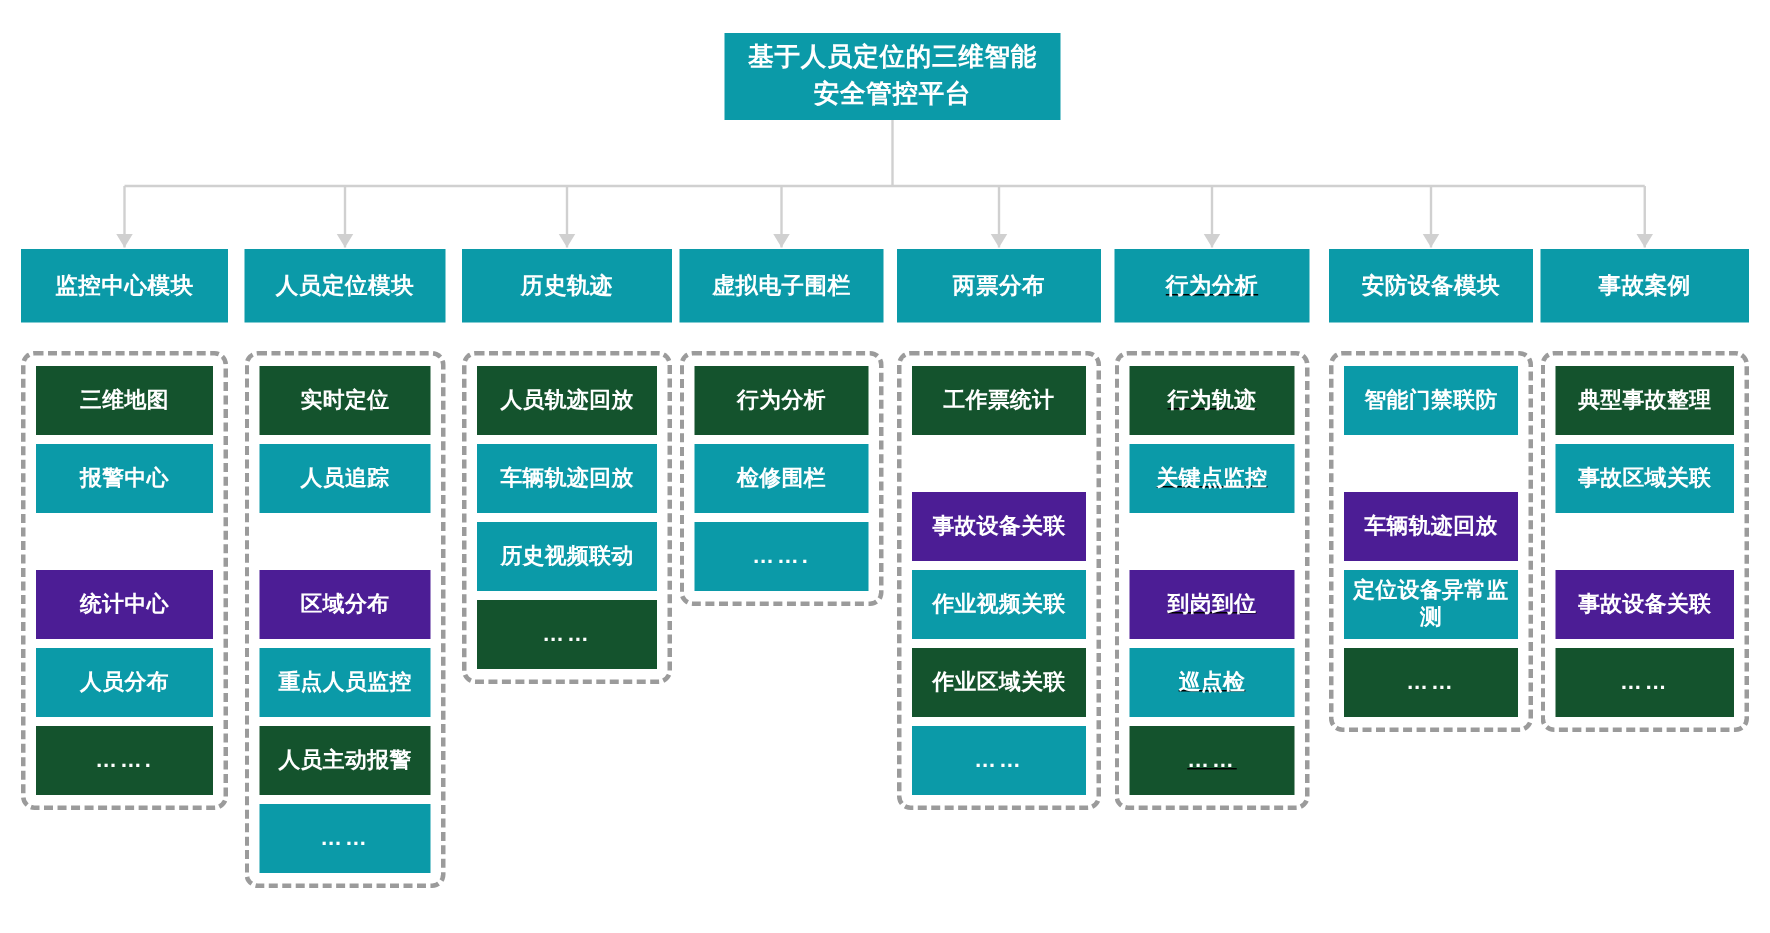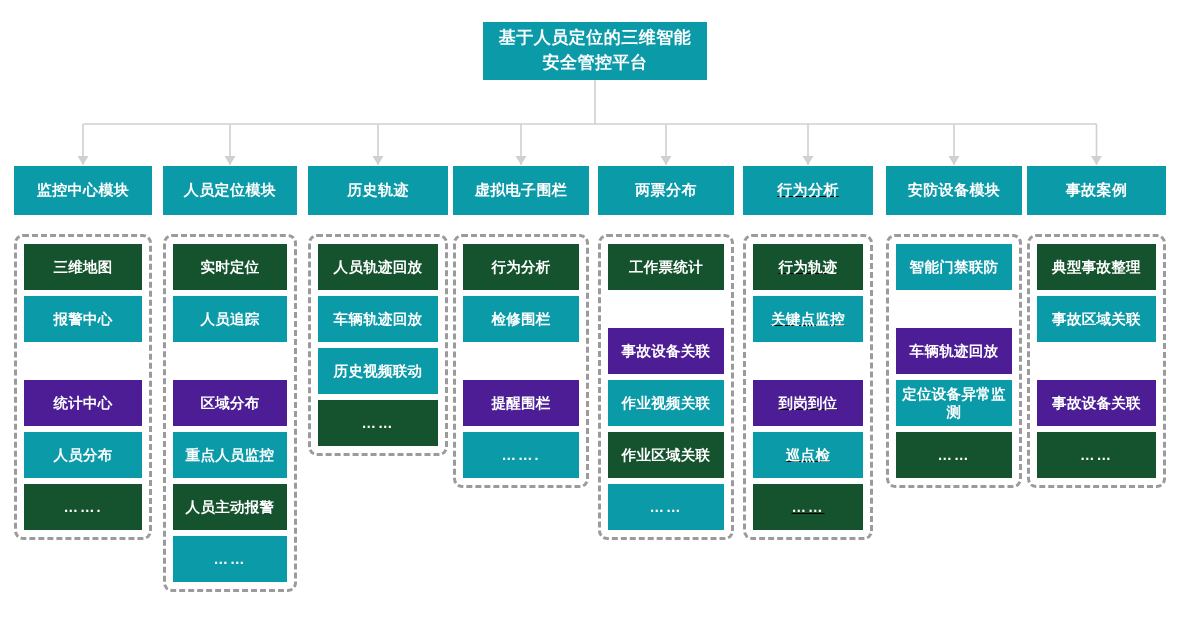--- a/index.html
+++ b/index.html
@@ -162,21 +162,20 @@
           <div class="item teal">车辆轨迹回放</div>
           <div class="item teal">历史视频联动</div>
           <div class="item red dots">……</div>
         </div>
       </div>
       <div class="column" style="left: 453px; width: 136px;">
         <div class="module-header">虚拟电子围栏</div>
         <div class="group-box">
           <div class="item red">行为分析</div>
           <div class="item teal">检修围栏</div>
-          <div class="item amber">提醒围栏</div>
           <div class="item teal dots">…….</div>
         </div>
       </div>
       <div class="column" style="left: 598px; width: 136px;">
         <div class="module-header">两票分布</div>
         <div class="group-box">
           <div class="item red">工作票统计</div>
           <div class="item amber">事故设备关联</div>
           <div class="item teal">作业视频关联</div>
           <div class="item red">作业区域关联</div>

